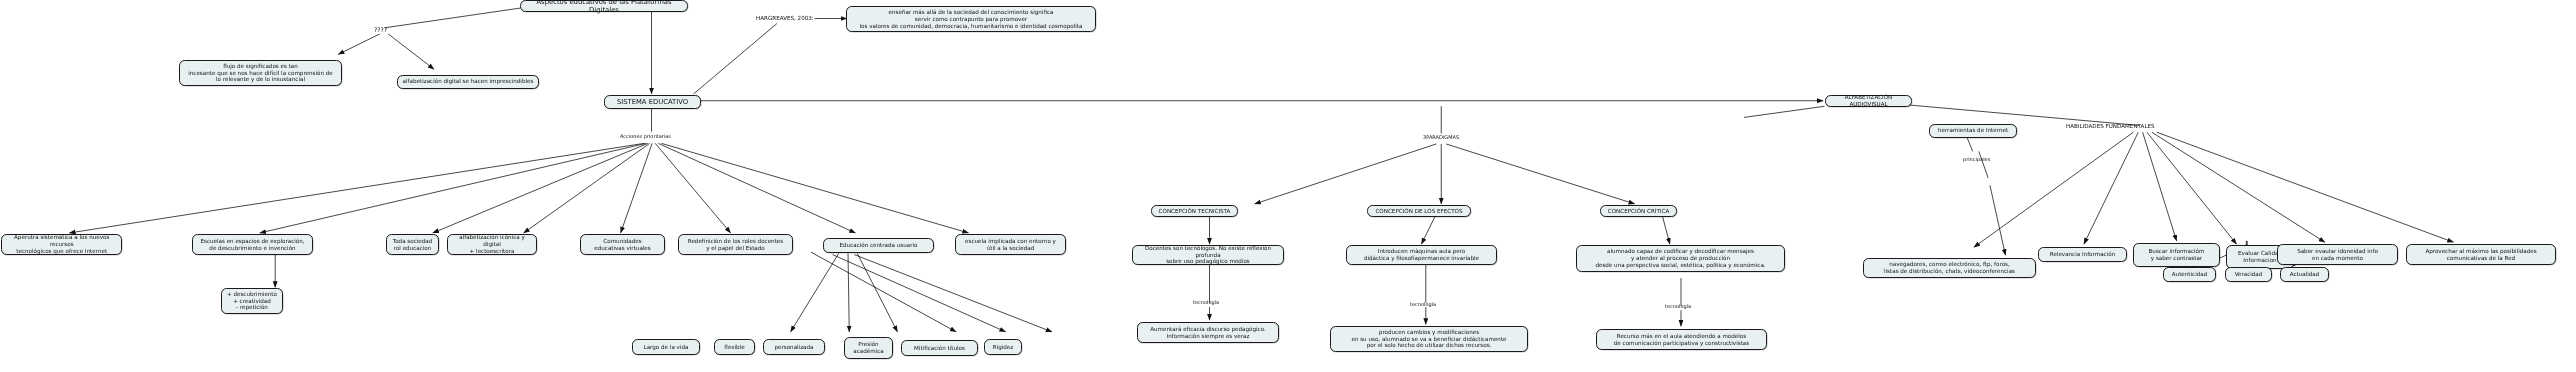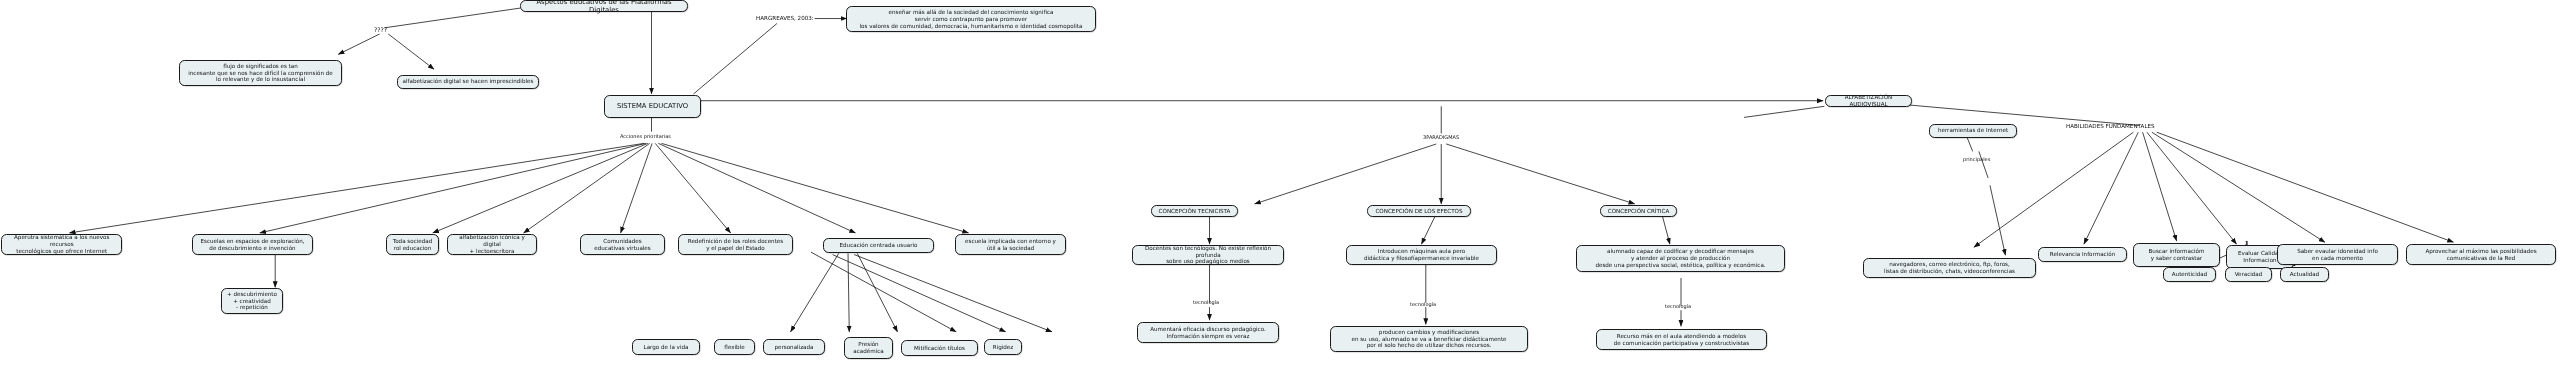--- a/index.html
+++ b/index.html
@@ -134,21 +134,21 @@
   <div class="node f9" style="left:179px;top:60px;width:163px;height:26px;">flujo de significados es tan
 incesante que se nos hace difícil la comprensión de
 lo relevante y de lo insustancial</div>
 
   <div class="node f9" style="left:397px;top:75px;width:142px;height:13.6px;">alfabetización digital se hacen imprescindibles</div>
 
   <div class="node f9" style="left:846px;top:6.2px;width:250px;height:26px;">enseñar más allá de la sociedad del conocimiento significa
 servir como contrapunto para promover
 los valores de comunidad, democracia, humanitarismo e identidad cosmopolita</div>
 
-  <div class="node f11" style="left:604px;top:95px;width:97px;height:23px;">SISTEMA EDUCATIVO</div>
+  <div class="node f11" style="left:604px;top:95px;width:97px;height:14px;">SISTEMA EDUCATIVO</div>
 
   <div class="node f9" style="left:1825px;top:95px;width:87px;height:12.4px;">ALFABETIZACIÓN AUDIOVISUAL</div>
 
   <div class="node f9" style="left:1.2px;top:234px;width:121px;height:21px;">Aperutra sistemática a los nuevos recursos
 tecnológicos que ofrece Internet</div>
 
   <div class="node f9" style="left:192px;top:234px;width:121px;height:21px;">Escuelas en espacios de exploración,
 de descubrimiento e invención</div>
 
   <div class="node f9" style="left:221px;top:288px;width:62px;height:26px;">+ descubrimiento

